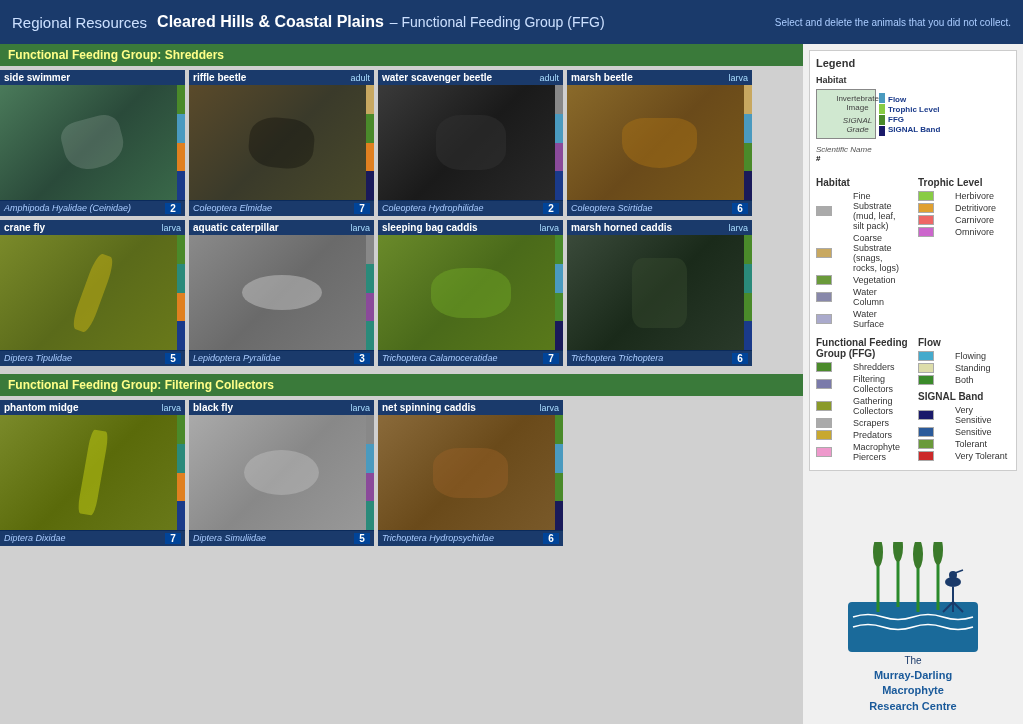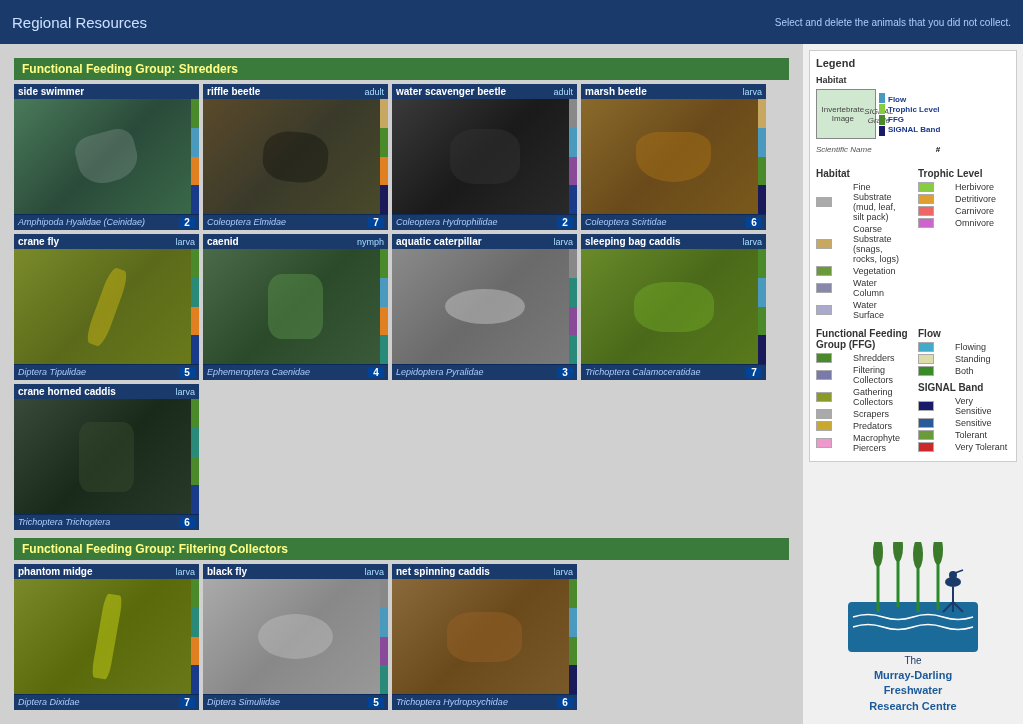--- a/index.html
+++ b/index.html
@@ -47,21 +47,21 @@
     
     .main-content {
       display: flex;
       height: calc(724px - 44px);
     }
 
     
     .specimens-panel {
       flex: 1;
       overflow-y: auto;
-      padding: 14px;
+      padding: 0;
       background: #d0d0d0;
     }
 
     
     .ffg-section {
       margin-bottom: 8px;
     }
     .ffg-header {
       background: #3a7a3a;
       color: white;
@@ -243,20 +243,22 @@
     .img-black-fly { background: linear-gradient(135deg, #aaaaaa 0%, #888888 50%, #999999 100%); }
     .img-net-spinning { background: linear-gradient(135deg, #8a6a3a 0%, #6a4a1a 50%, #7a5a2a 100%); }
   </style>
 </head>
 <body>
 
 <div>
 
   <div class="header">
     <span class="header-regional">Regional Resources</span>
+    <span class="header-location">Cleared Hills &amp; Coastal Plains</span>
+    <span class="header-subtitle">– Functional Feeding Group (FFG)</span>
     <span class="header-instruction">Select and delete the animals that you did not collect.</span>
   </div>
 
   <div class="main-content">
 
     <div class="specimens-panel">
 
       <div class="ffg-section">
         <div class="ffg-header">
           <span>Functional Feeding Group:</span>&nbsp;<span style="color:#ffff88;font-weight:bold;">Shredders</span>
@@ -366,41 +368,20 @@
                 <div style="flex:1;background:#e08020;"></div>
                 <div style="flex:1;background:#1a3a8a;"></div>
               </div>
             </div>
             <div class="bottom-info-bar">
               <span class="scientific-name">Diptera Tipulidae</span>
               <span class="signal-grade">5</span>
             </div>
           </div>
 
-          <div class="specimen-card">
-            <div class="specimen-label-bar">
-              <span class="specimen-name">caenid</span>
-              <span class="specimen-stage">nymph</span>
-            </div>
-            <div class="specimen-image-area">
-              <div class="specimen-image-placeholder img-caenid" style="display:flex;align-items:center;justify-content:center;">
-                <div style="width:55px;height:65px;background:rgba(100,160,80,0.4);border-radius:25%;"></div>
-              </div>
-              <div class="side-bar-container">
-                <div style="flex:1;background:#4a8a2a;"></div>
-                <div style="flex:1;background:#4a9abf;"></div>
-                <div style="flex:1;background:#e08020;"></div>
-                <div style="flex:1;background:#2a8a7a;"></div>
-              </div>
-            </div>
-            <div class="bottom-info-bar">
-              <span class="scientific-name">Ephemeroptera Caenidae</span>
-              <span class="signal-grade">4</span>
-            </div>
-          </div>
 
           <div class="specimen-card">
             <div class="specimen-label-bar">
               <span class="specimen-name">aquatic caterpillar</span>
               <span class="specimen-stage">larva</span>
             </div>
             <div class="specimen-image-area">
               <div class="specimen-image-placeholder img-aquatic-caterpillar" style="display:flex;align-items:center;justify-content:center;">
                 <div style="width:80px;height:35px;background:rgba(220,220,220,0.4);border-radius:50%;"></div>
               </div>
@@ -434,21 +415,21 @@
               </div>
             </div>
             <div class="bottom-info-bar">
               <span class="scientific-name">Trichoptera Calamoceratidae</span>
               <span class="signal-grade">7</span>
             </div>
           </div>
 
           <div class="specimen-card">
             <div class="specimen-label-bar">
-              <span class="specimen-name">crane horned caddis</span>
+              <span class="specimen-name">marsh horned caddis</span>
               <span class="specimen-stage">larva</span>
             </div>
             <div class="specimen-image-area">
               <div class="specimen-image-placeholder img-long-horned" style="display:flex;align-items:center;justify-content:center;">
                 <div style="width:55px;height:70px;background:rgba(60,80,50,0.4);border-radius:20%;"></div>
               </div>
               <div class="side-bar-container">
                 <div style="flex:1;background:#4a8a2a;"></div>
                 <div style="flex:1;background:#2a8a7a;"></div>
                 <div style="flex:1;background:#4a8a2a;"></div>
@@ -543,38 +524,38 @@
 
     <div class="right-panel">
 
       <div class="legend-box">
         <div class="legend-title">Legend</div>
 
         <div class="legend-diagram">
           <div style="display:flex;flex-direction:column;align-items:flex-start;gap:4px;">
             <span style="font-size:9px;color:#333;font-weight:bold;">Habitat</span>
             <div style="display:flex;align-items:center;gap:3px;">
-              <div style="border:1px solid #888;width:60px;height:50px;background:#d0e8d0;display:flex;flex-direction:row;align-items:center;justify-content:center;font-size:8px;color:#444;text-align:center;padding-left:23px;">
+              <div style="border:1px solid #888;width:60px;height:50px;background:#d0e8d0;display:flex;flex-direction:column;align-items:center;justify-content:center;font-size:8px;color:#444;text-align:center;padding-left:23px;">
                 <div>Invertebrate Image</div>
                 <div style="margin-top:4px;font-style:italic;">SIGNAL Grade</div>
               </div>
               <div style="display:flex;flex-direction:column;gap:1px;">
                 <div style="background:#4a9abf;width:6px;height:10px;"></div>
                 <div style="background:#88cc44;width:6px;height:10px;"></div>
                 <div style="background:#4a8a2a;width:6px;height:10px;"></div>
                 <div style="background:#1a1a6a;width:6px;height:10px;"></div>
               </div>
               <div style="display:flex;flex-direction:column;gap:1px;font-size:8px;color:#1a3a8a;font-weight:bold;">
                 <span>Flow</span>
                 <span>Trophic Level</span>
                 <span>FFG</span>
                 <span>SIGNAL Band</span>
               </div>
             </div>
-            <div style="display:flex;justify-content:space-between;width:100%;font-size:8px;margin-top:2px;">
+            <div style="display:flex;justify-content:space-between;width:100%;font-size:8px;margin-top:2px;flex-direction:column;">
               <span style="color:#555;font-style:italic;">Scientific Name</span>
               <span style="font-weight:bold;">#</span>
             </div>
           </div>
         </div>
 
         <div class="legend-two-col">
           <div class="legend-col">
             <div class="legend-section-title">Habitat</div>
             <div class="legend-item">
@@ -703,20 +684,20 @@
           <line x1="105" y1="45" x2="105" y2="70" stroke="#1a3a6a" stroke-width="2"></line>
           <line x1="105" y1="60" x2="95" y2="70" stroke="#1a3a6a" stroke-width="2"></line>
           <line x1="105" y1="60" x2="115" y2="70" stroke="#1a3a6a" stroke-width="2"></line>
 
           <circle cx="105" cy="33" r="4" fill="#1a3a6a"></circle>
           <line x1="107" y1="31" x2="115" y2="28" stroke="#1a3a6a" stroke-width="1.5"></line>
         </svg>
         <div style="font-size:10px;color:#1a3a6a;text-align:center;line-height:1.4;">
           <div style="font-size:10px;">The</div>
           <div style="font-weight:bold;font-size:11px;color:#1a5a9a;">Murray-Darling</div>
-          <div style="font-weight:bold;font-size:11px;color:#1a5a9a;">Freshwater</div>
+          <div style="font-weight:bold;font-size:11px;color:#1a5a9a;">Macrophyte</div>
           <div style="font-weight:bold;font-size:11px;color:#1a5a9a;">Research Centre</div>
         </div>
       </div>
 
     </div>
   </div>
 </div>
 
 </body></html>

